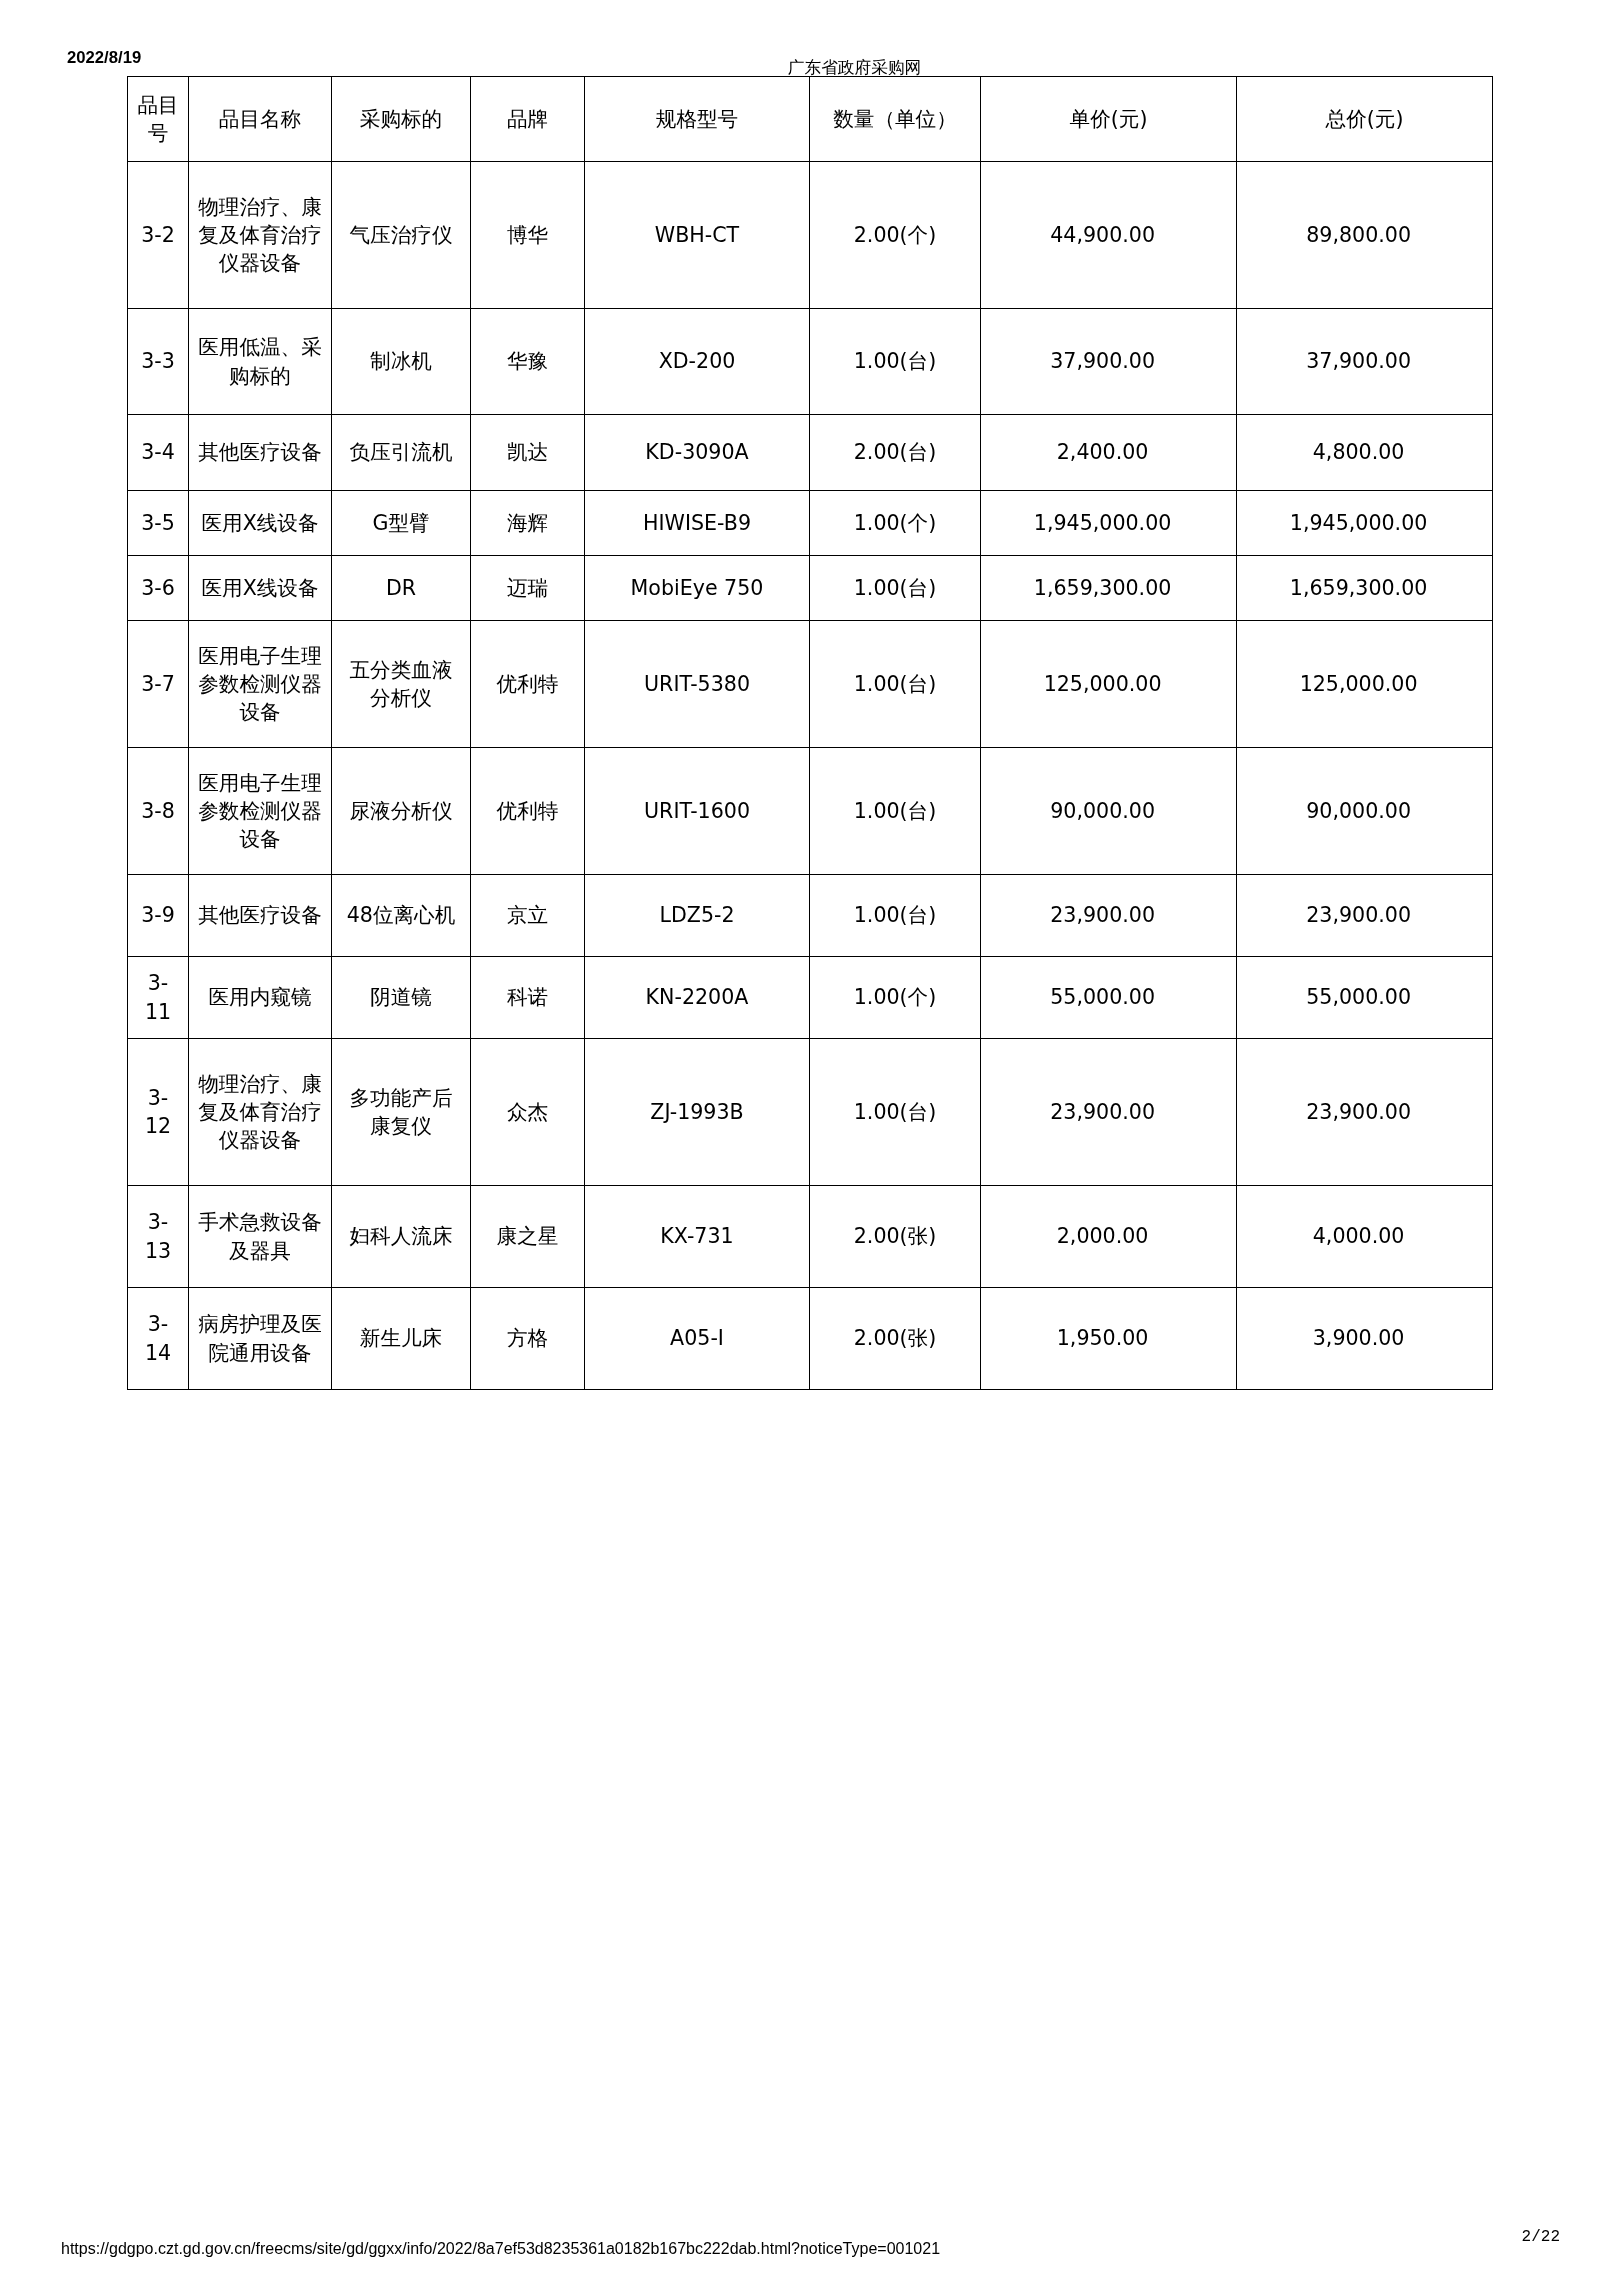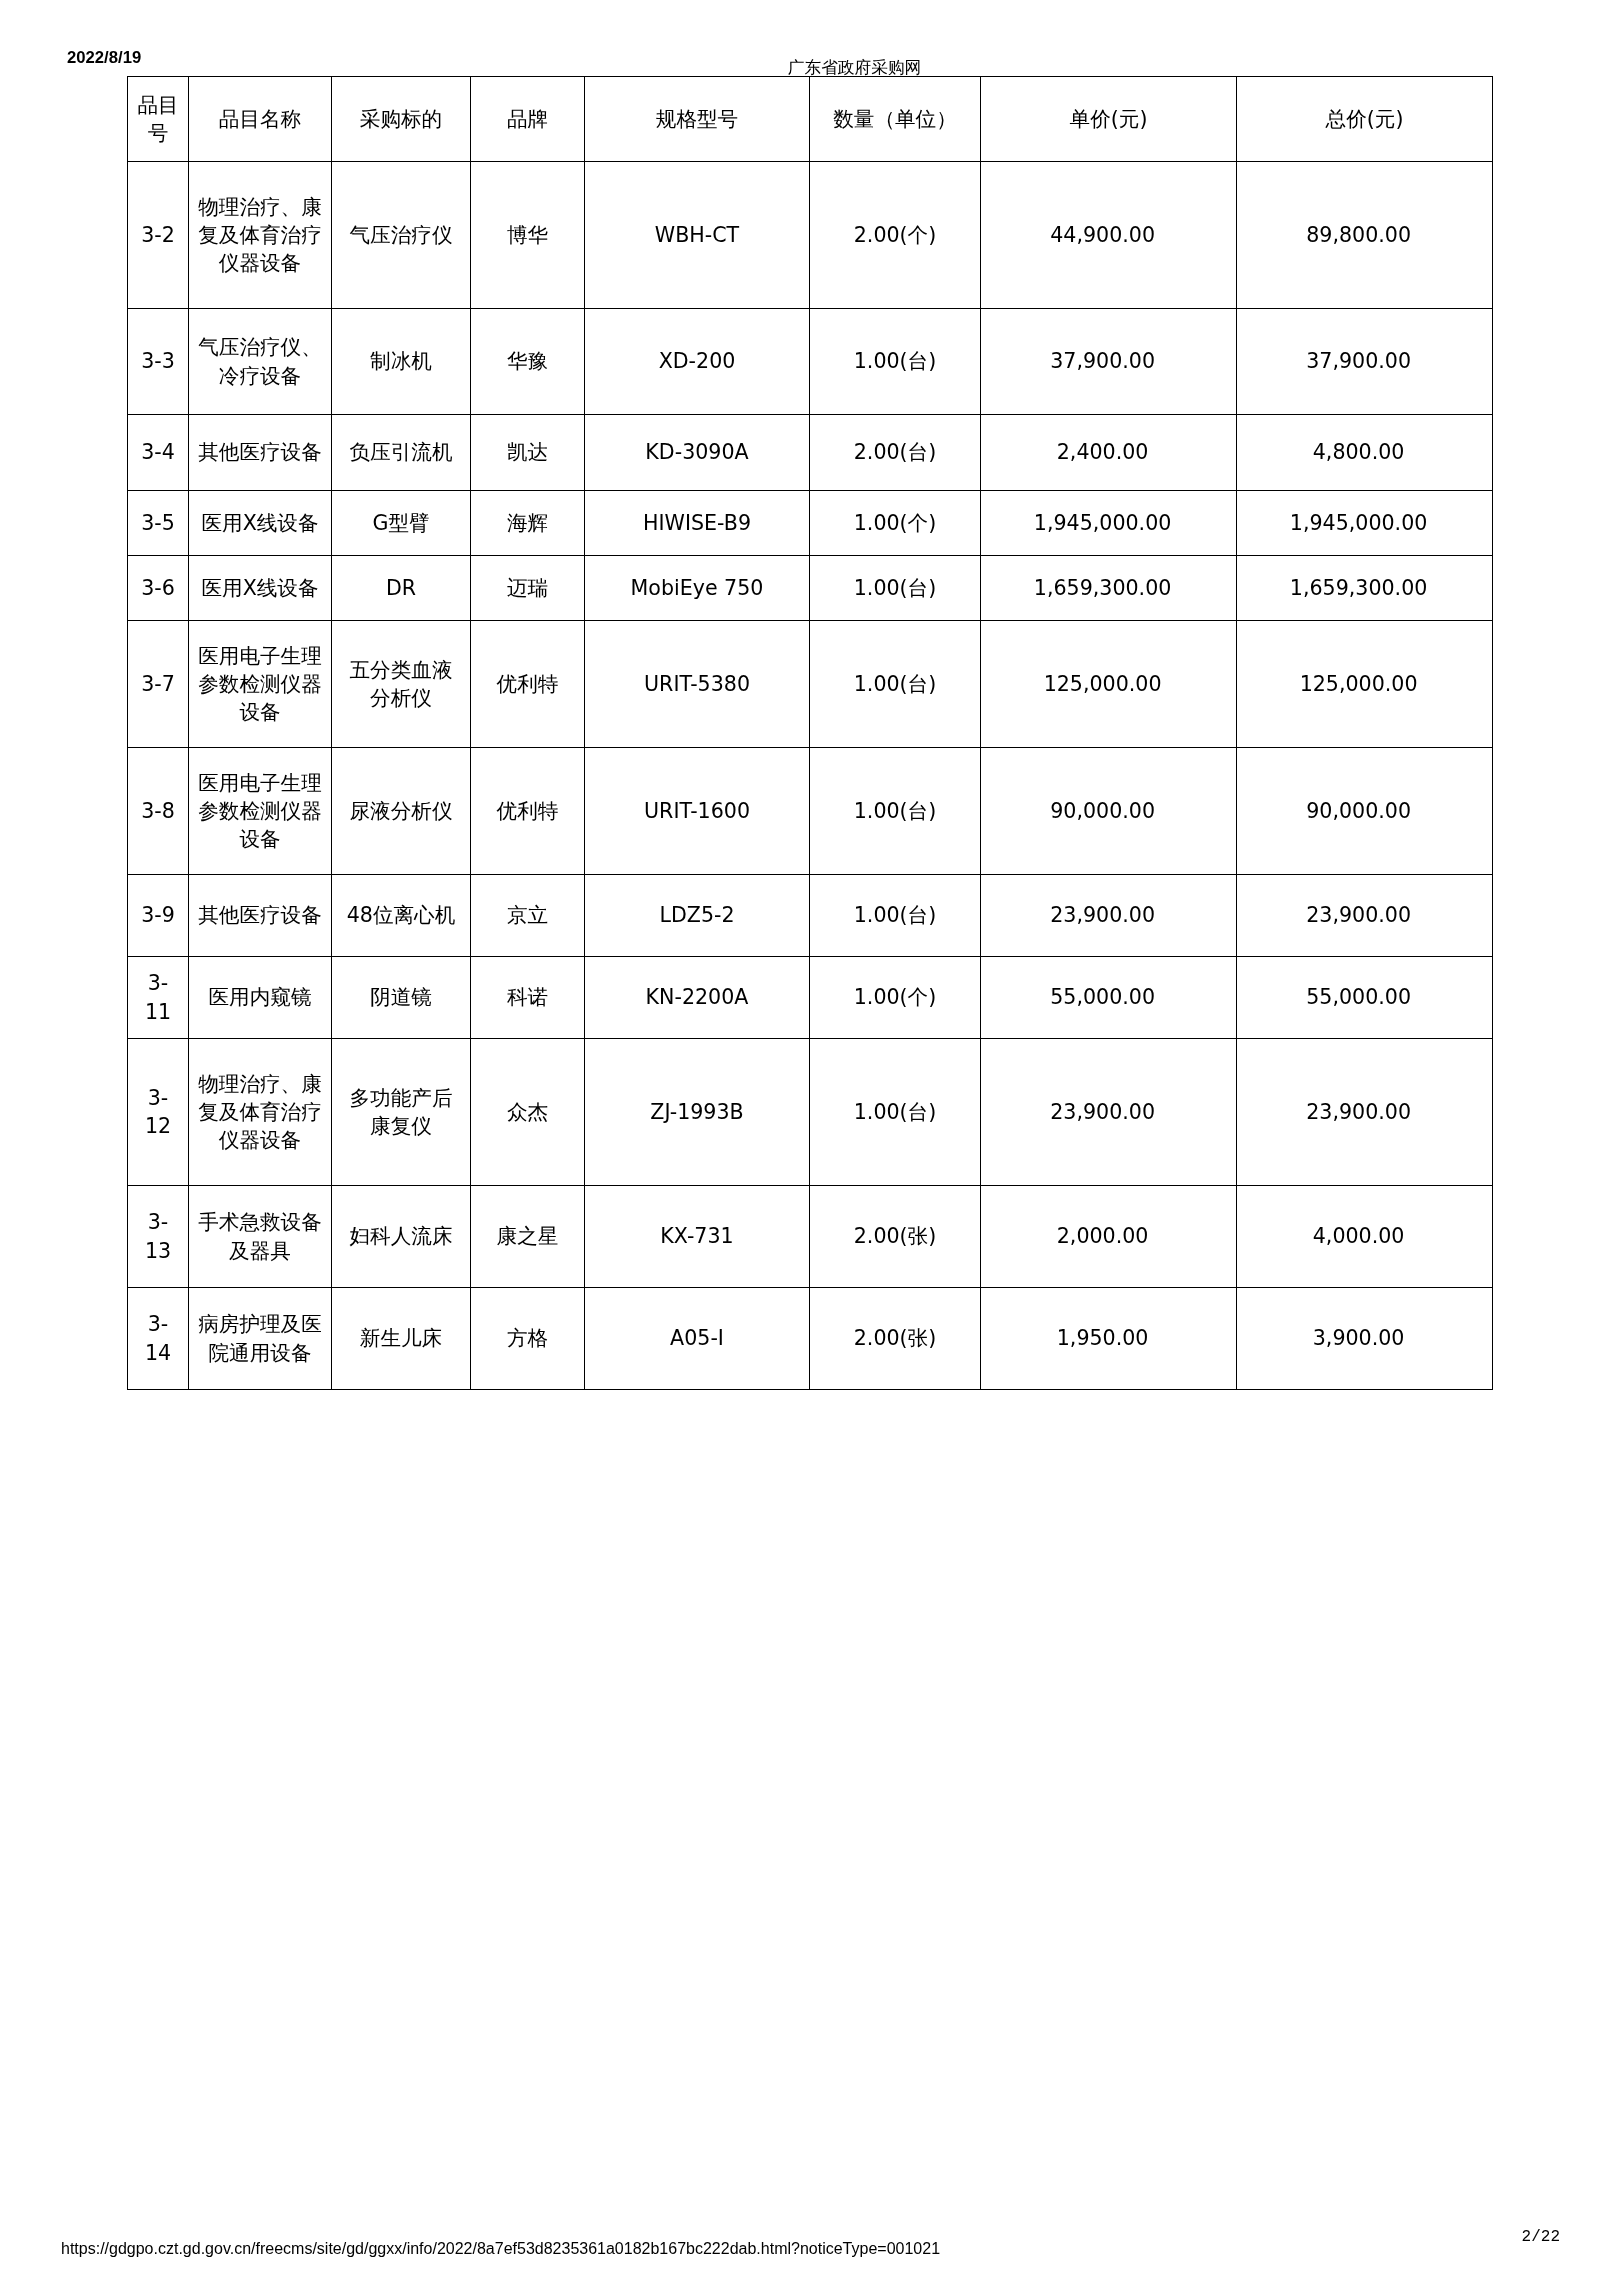--- a/index.html
+++ b/index.html
@@ -167,21 +167,21 @@
           <td class="cell-cn">物理治疗、康复及体育治疗仪器设备</td>
           <td class="cell-cn">气压治疗仪</td>
           <td class="cell-cn">博华</td>
           <td class="cell-model">WBH-CT</td>
           <td class="cell-num">2.00(个)</td>
           <td class="num-right">44,900.00</td>
           <td class="num-right">89,800.00</td>
         </tr>
         <tr style="height:106px">
           <td class="cell-id">3-3</td>
-          <td class="cell-cn">气压治疗仪、冷疗设备</td>
+          <td class="cell-cn">医用低温、采购标的</td>
           <td class="cell-cn">制冰机</td>
           <td class="cell-cn">华豫</td>
           <td class="cell-model">XD-200</td>
           <td class="cell-num">1.00(台)</td>
           <td class="num-right">37,900.00</td>
           <td class="num-right">37,900.00</td>
         </tr>
         <tr style="height:76px">
           <td class="cell-id">3-4</td>
           <td class="cell-cn">其他医疗设备</td>

